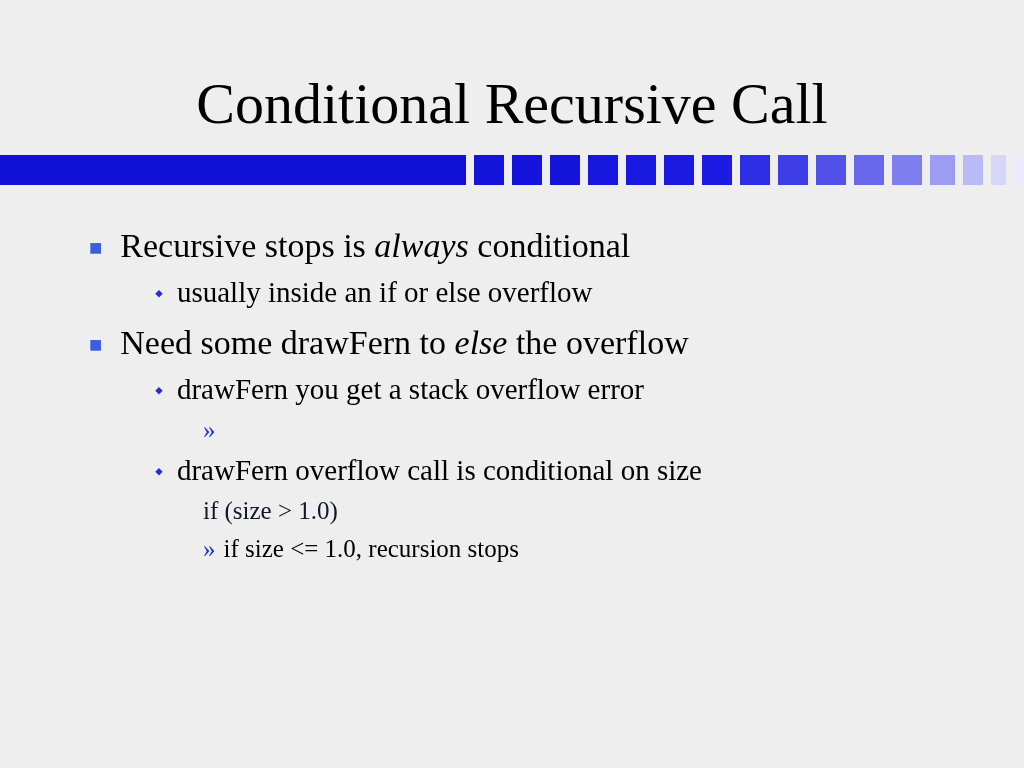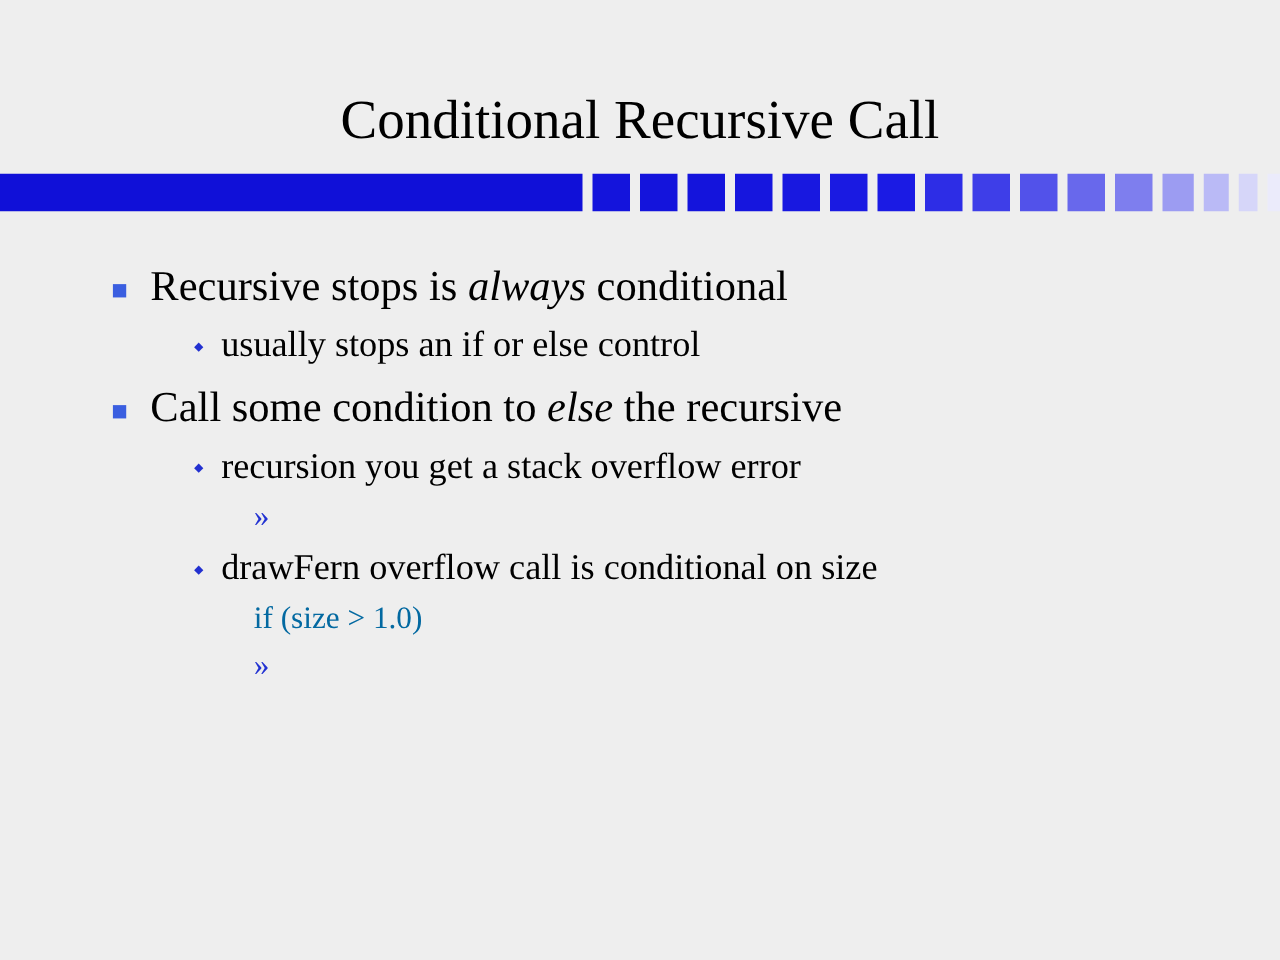--- a/index.html
+++ b/index.html
@@ -6,21 +6,21 @@
   body {
     width: 1024px;
     height: 768px;
     background: #eeeeee;
     font-family: "Times New Roman", Times, serif;
     overflow: hidden;
     position: relative;
   }
   .title {
     text-align: center;
-    font-size: 44px;
+    font-size: 58px;
     font-weight: normal;
     color: #000;
     padding-top: 70px;
     padding-bottom: 18px;
   }
   .stripe {
     display: flex;
     height: 30px;
     align-items: stretch;
     margin-left: 0;
@@ -77,21 +77,21 @@
     line-height: 1.35;
     margin-left: 88px;
     margin-bottom: 4px;
   }
   .l3 .bullet {
     color: #2232d2;
     font-size: 25px;
     margin-right: 8px;
   }
   .l3code {
-    color: #0369a1;
+    color: #0f172a;
   }
   .italic { font-style: italic; margin-top: 32px; }
   .gap-top { margin-top: 8px; }
 </style>
 </head>
 <body>
 
 <h1 class="title">Conditional Recursive Call</h1>
 
 <div class="stripe">
@@ -120,45 +120,46 @@
 
   <div class="l1">
     <span class="bullet">■</span>
     <span>
       <span>Recursive stops is </span><span class="italic">always</span><span> conditional</span>
     </span>
   </div>
 
   <div class="l2">
     <span class="bullet">⬩</span>
-    <span>usually stops an if or else control</span>
+    <span>usually inside an if or else overflow</span>
   </div>
 
   <div class="l1 gap-top">
     <span class="bullet">■</span>
     <span>
-      <span>Call some condition to </span><span class="italic">else</span><span> the recursive</span>
+      <span>Need some drawFern to </span><span class="italic">else</span><span> the overflow</span>
     </span>
   </div>
 
   <div class="l2">
     <span class="bullet">⬩</span>
-    <span>recursion you get a stack overflow error</span>
+    <span>drawFern you get a stack overflow error</span>
   </div>
 
   <div class="l3">
     <span class="bullet">»</span>
   </div>
 
   <div class="l2">
     <span class="bullet">⬩</span>
     <span>drawFern overflow call is conditional on size</span>
   </div>
 
   <div class="l3code">
     <span>if (size &gt; 1.0)</span>
   </div>
 
   <div class="l3">
     <span class="bullet">»</span>
+    <span>if size &lt;= 1.0, recursion stops</span>
   </div>
 
 </div>
 
 </body></html>

